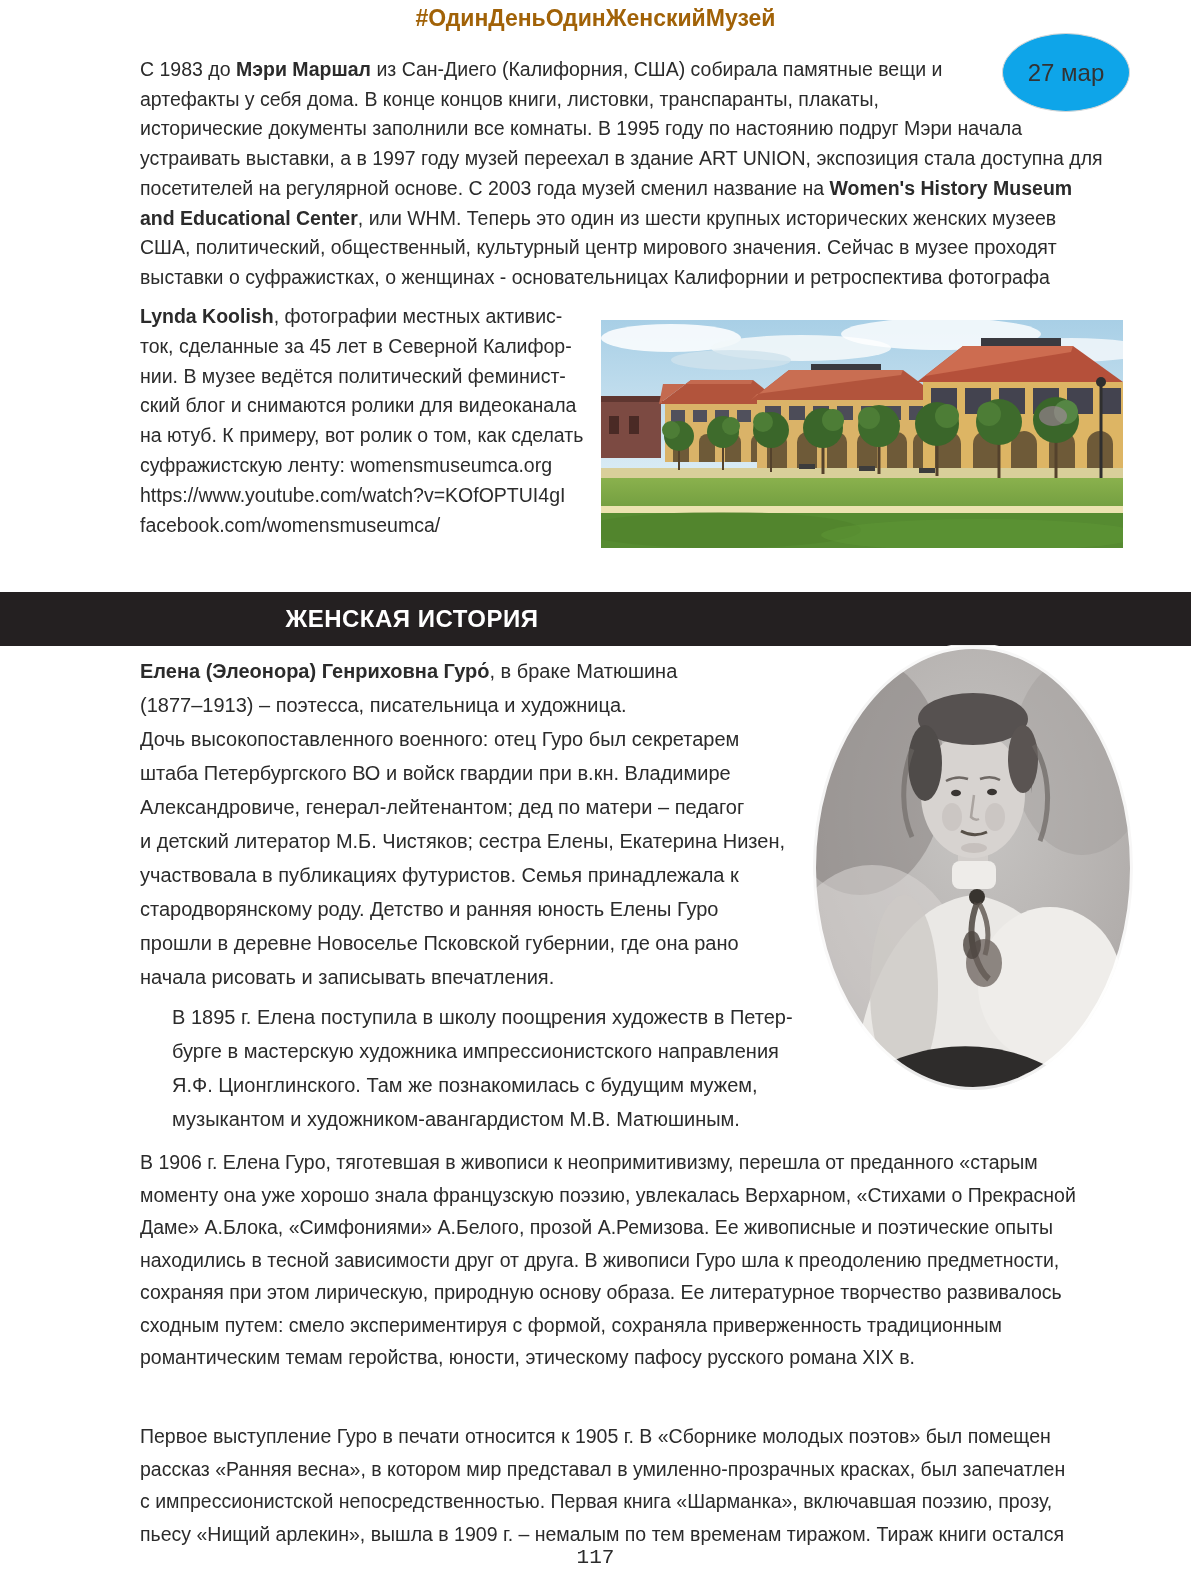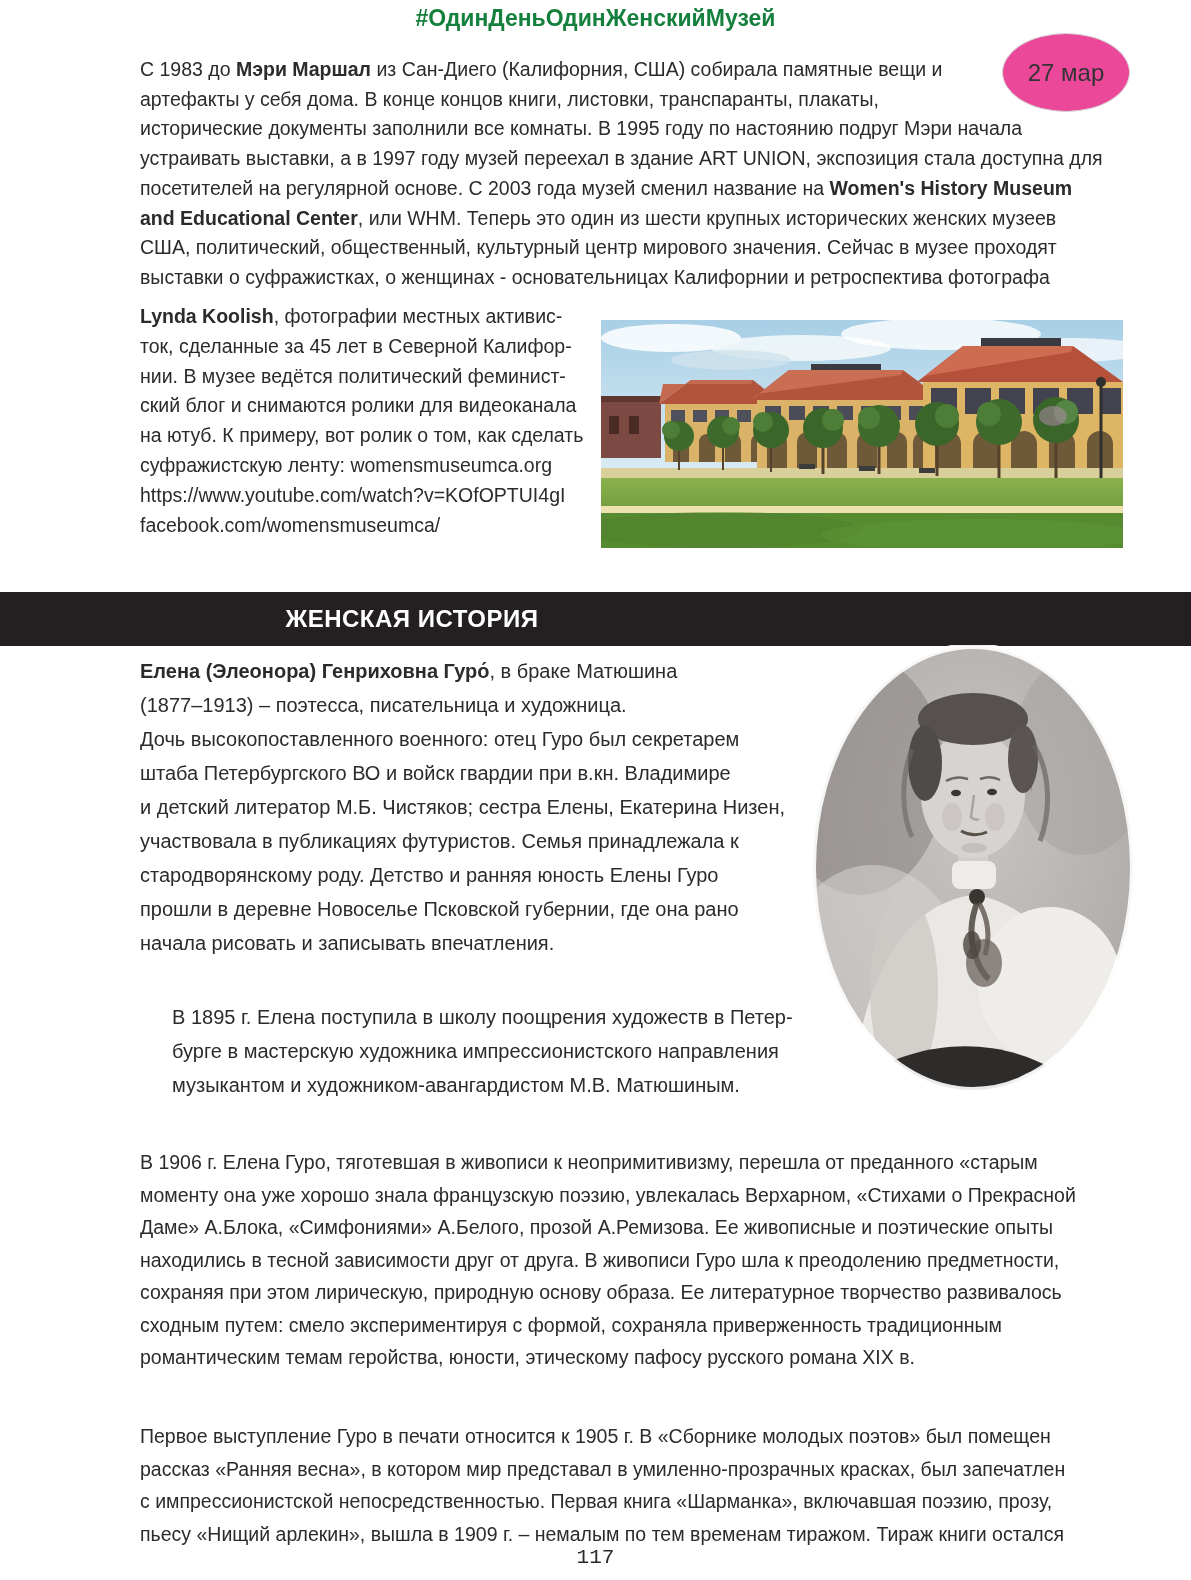--- a/index.html
+++ b/index.html
@@ -7,25 +7,25 @@
     position:relative;
     width:1191px;height:1580px;
     background:#ffffff;
     font-family:"Liberation Sans", sans-serif;
     color:#2b2b2b;
     overflow:hidden;
   }
   .tl{white-space:nowrap;}
   #doc-title{
     position:absolute;top:5px;left:0;width:1191px;
-    text-align:center;font-size:23px;font-weight:bold;color:#15803d;
+    text-align:center;font-size:23px;font-weight:bold;color:#a16207;
   }
   #date-badge{
     position:absolute;left:1002px;top:33px;width:126px;height:77px;
-    background:#ec4899;border:1px solid #d6d6d6;border-radius:50%;
+    background:#0ea5e9;border:1px solid #d6d6d6;border-radius:50%;
     display:flex;align-items:center;justify-content:center;
     font-size:24px;color:#333;
   }
   #intro-lines{
     position:absolute;left:140px;top:55px;
     font-size:19.5px;line-height:29.7px;
   }
   #intro-wrap-lines{
     position:absolute;left:140px;top:302px;
     font-size:19.5px;line-height:29.8px;
@@ -218,29 +218,31 @@
 
   <div id="section-banner">
     <span class="label">ЖЕНСКАЯ ИСТОРИЯ</span>
   </div>
 
   <div id="guro-block1">
       <div class="tl"><b>Елена (Элеонора) Генриховна Гуро́</b>, в браке Матюшина</div>
       <div class="tl">(1877–1913) – поэтесса, писательница и художница.</div>
       <div class="tl">Дочь высокопоставленного военного: отец Гуро был секретарем</div>
       <div class="tl">штаба Петербургского ВО и войск гвардии при в.кн. Владимире</div>
+      <div class="tl">Александровиче, генерал-лейтенантом; дед по матери – педагог</div>
       <div class="tl">и детский литератор М.Б. Чистяков; сестра Елены, Екатерина Низен,</div>
       <div class="tl">участвовала в публикациях футуристов. Семья принадлежала к</div>
       <div class="tl">стародворянскому роду. Детство и ранняя юность Елены Гуро</div>
       <div class="tl">прошли в деревне Новоселье Псковской губернии, где она рано</div>
       <div class="tl">начала рисовать и записывать впечатления.</div>
     </div>
   <div id="guro-block2">
       <div class="tl">В 1895 г. Елена поступила в школу поощрения художеств в Петер-</div>
       <div class="tl">бурге в мастерскую художника импрессионистского направления</div>
+      <div class="tl">Я.Ф. Ционглинского. Там же познакомилась с будущим мужем,</div>
       <div class="tl">музыкантом и художником-авангардистом М.В. Матюшиным.</div>
     </div>
 
   <div id="portrait-photo">
     <svg width="322" height="446" viewBox="0 0 322 446" xmlns="http://www.w3.org/2000/svg">
       <defs>
         <radialGradient id="pbg" cx="50%" cy="38%" r="75%">
           <stop offset="0" stop-color="#c7c5c3"></stop>
           <stop offset="0.7" stop-color="#b2aeac"></stop>
           <stop offset="1" stop-color="#989492"></stop>

